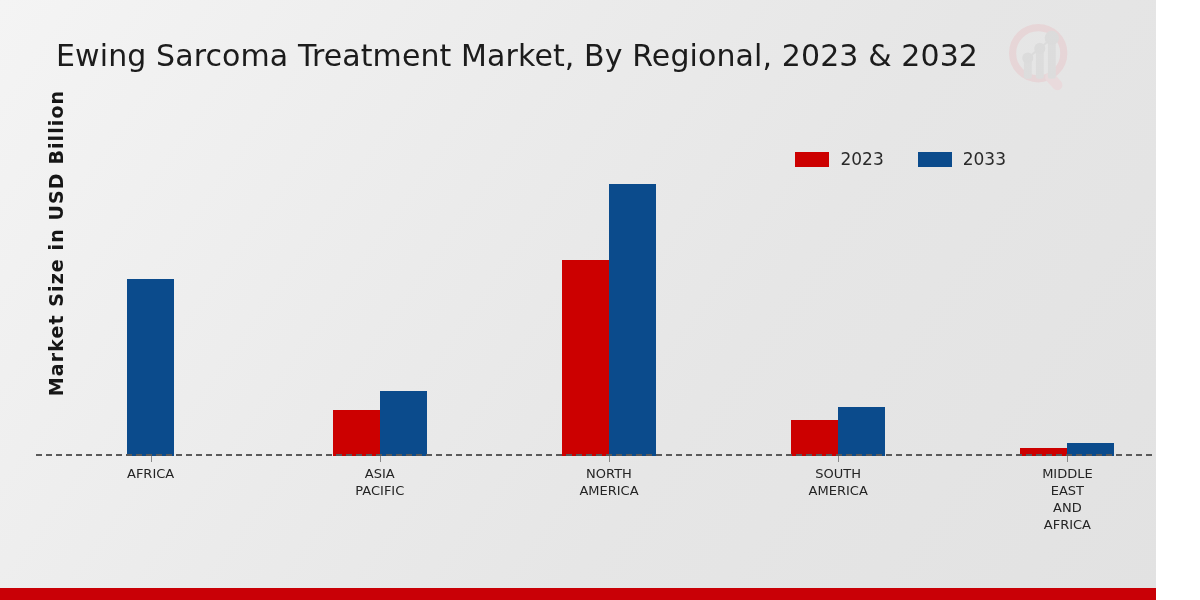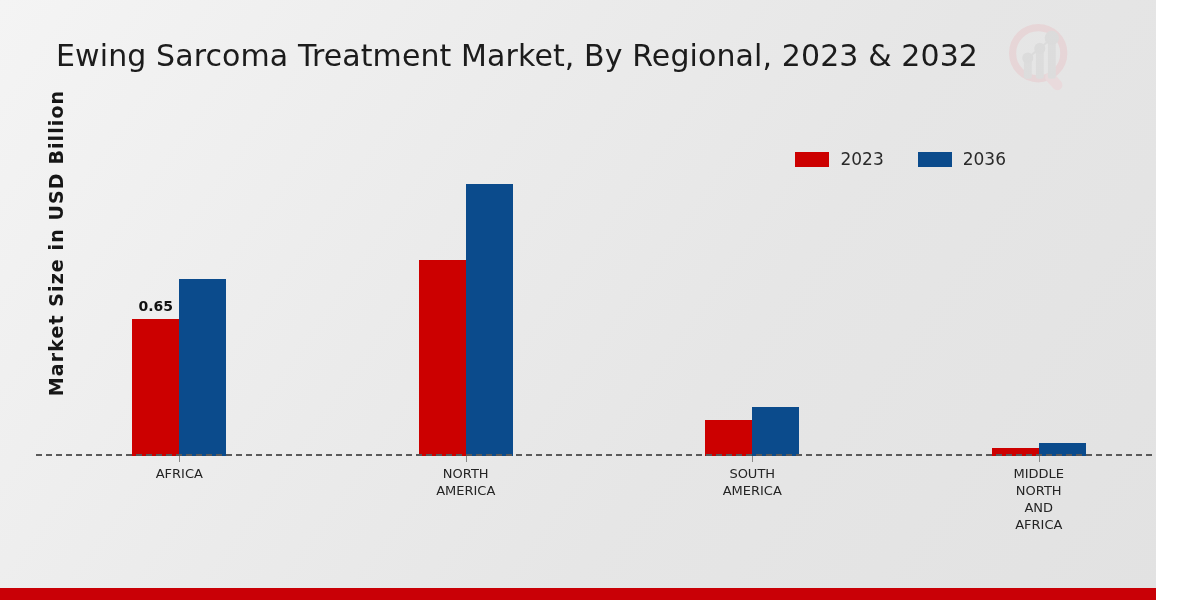--- a/index.html
+++ b/index.html
@@ -207,37 +207,43 @@
 
   <div id="chart-title">Ewing Sarcoma Treatment Market, By Regional, 2023 &amp; 2032</div>
 
   <div id="legend">
     <div class="legend-entry">
       <span class="legend-swatch" style="background:#cc0000"></span>
       <span class="legend-label">2023</span>
     </div>
     <div class="legend-entry">
       <span class="legend-swatch" style="background:#0b4b8c"></span>
-      <span class="legend-label">2036</span>
+      <span class="legend-label">2033</span>
     </div>
   </div>
 
   <div id="y-axis-title">Market Size in USD Billion</div>
 
   <div id="plot-area">
     <div id="groups">
         <div class="bar-group">
           <div class="bars">
-            <div class="bar series-2023" title="2023: 0.65" style="height: 137.172px; background: rgb(204, 0, 0);">
-              <span class="bar-value">0.65</span>
-            </div>
             <div class="bar series-2032" title="2032: 0.84" style="height: 177.269px; background: rgb(11, 75, 140);"></div>
             <span class="group-tick"></span>
           </div>
           <div class="group-label">AFRICA</div>
+        </div>
+        <div class="bar-group">
+          <div class="bars">
+            <div class="bar series-2023" title="2023: 0.22" style="height: 46.4276px; background: rgb(204, 0, 0);"></div>
+            <div class="bar series-2032" title="2032: 0.31" style="height: 65.4207px; background: rgb(11, 75, 140);"></div>
+            <span class="group-tick"></span>
+          </div>
+          <div class="group-label">ASIA
+PACIFIC</div>
         </div>
         <div class="bar-group">
           <div class="bars">
             <div class="bar series-2023" title="2023: 0.93" style="height: 196.262px; background: rgb(204, 0, 0);"></div>
             <div class="bar series-2032" title="2032: 1.29" style="height: 272.234px; background: rgb(11, 75, 140);"></div>
             <span class="group-tick"></span>
           </div>
           <div class="group-label">NORTH
 AMERICA</div>
         </div>
@@ -250,21 +256,21 @@
           <div class="group-label">SOUTH
 AMERICA</div>
         </div>
         <div class="bar-group">
           <div class="bars">
             <div class="bar series-2023" title="2023: 0.04" style="height: 8.44138px; background: rgb(204, 0, 0);"></div>
             <div class="bar series-2032" title="2032: 0.06" style="height: 12.6621px; background: rgb(11, 75, 140);"></div>
             <span class="group-tick"></span>
           </div>
           <div class="group-label">MIDDLE
-NORTH
+EAST
 AND
 AFRICA</div>
         </div>
       </div>
     <div id="baseline"></div>
   </div>
 
   <div id="bottom-stripe"></div>
 </div>
 

